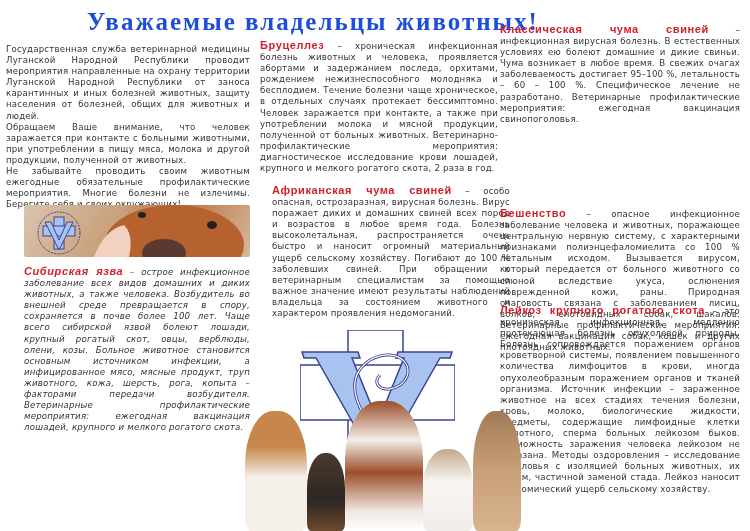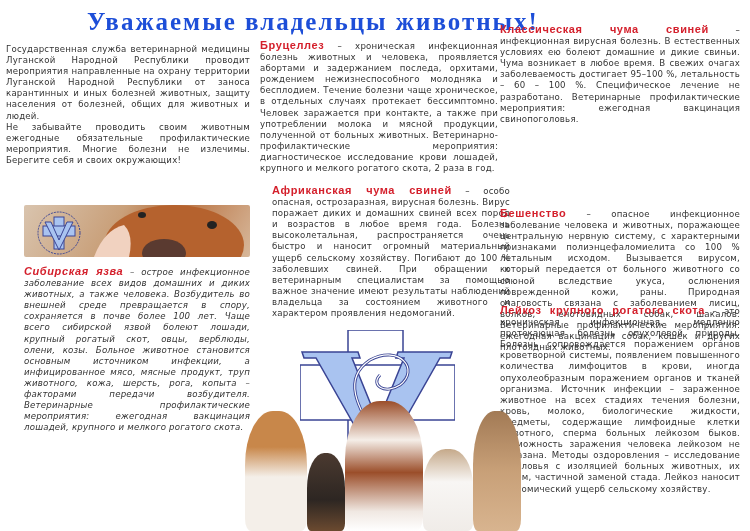--- a/index.html
+++ b/index.html
@@ -21,20 +21,21 @@
   .pets{position:absolute;left:245px;top:395px;width:270px;height:136px;}
   .pet{position:absolute;bottom:0;border-radius:45% 45% 10% 10%;}
 </style>
 </head>
 <body>
 
 <div class="title">Уважаемые владельцы животных!</div>
 
 <div class="block intro">
   <p>Государственная служба ветеринарной медицины Луганской Народной Республики проводит мероприятия направленные на охрану территории Луганской Народной Республики от заноса карантинных и иных болезней животных, защиту населения от болезней, общих для животных и людей.</p>
+  <p>Обращаем Ваше внимание, что человек заражается при контакте с больными животными, при употреблении в пищу мяса, молока и другой продукции, полученной от животных.</p>
   <p>Не забывайте проводить своим животным ежегодные обязательные профилактические мероприятия. Многие болезни не излечимы. Берегите себя и своих окружающих!</p>
 </div>
 
 <div class="calf" style="top:205px;height:52px;">
   <svg width="226" height="52" viewBox="0 0 226 52">
     <ellipse cx="150" cy="40" rx="70" ry="40" fill="#b5622e"></ellipse>
     <ellipse cx="140" cy="48" rx="22" ry="14" fill="#5a3a30"></ellipse>
     <ellipse cx="188" cy="20" rx="5" ry="4" fill="#222"></ellipse>
     <ellipse cx="118" cy="10" rx="4" ry="3" fill="#222"></ellipse>
     <path d="M70 52 Q80 25 100 20 Q110 30 105 52Z" fill="#f1d2c0"></path>

